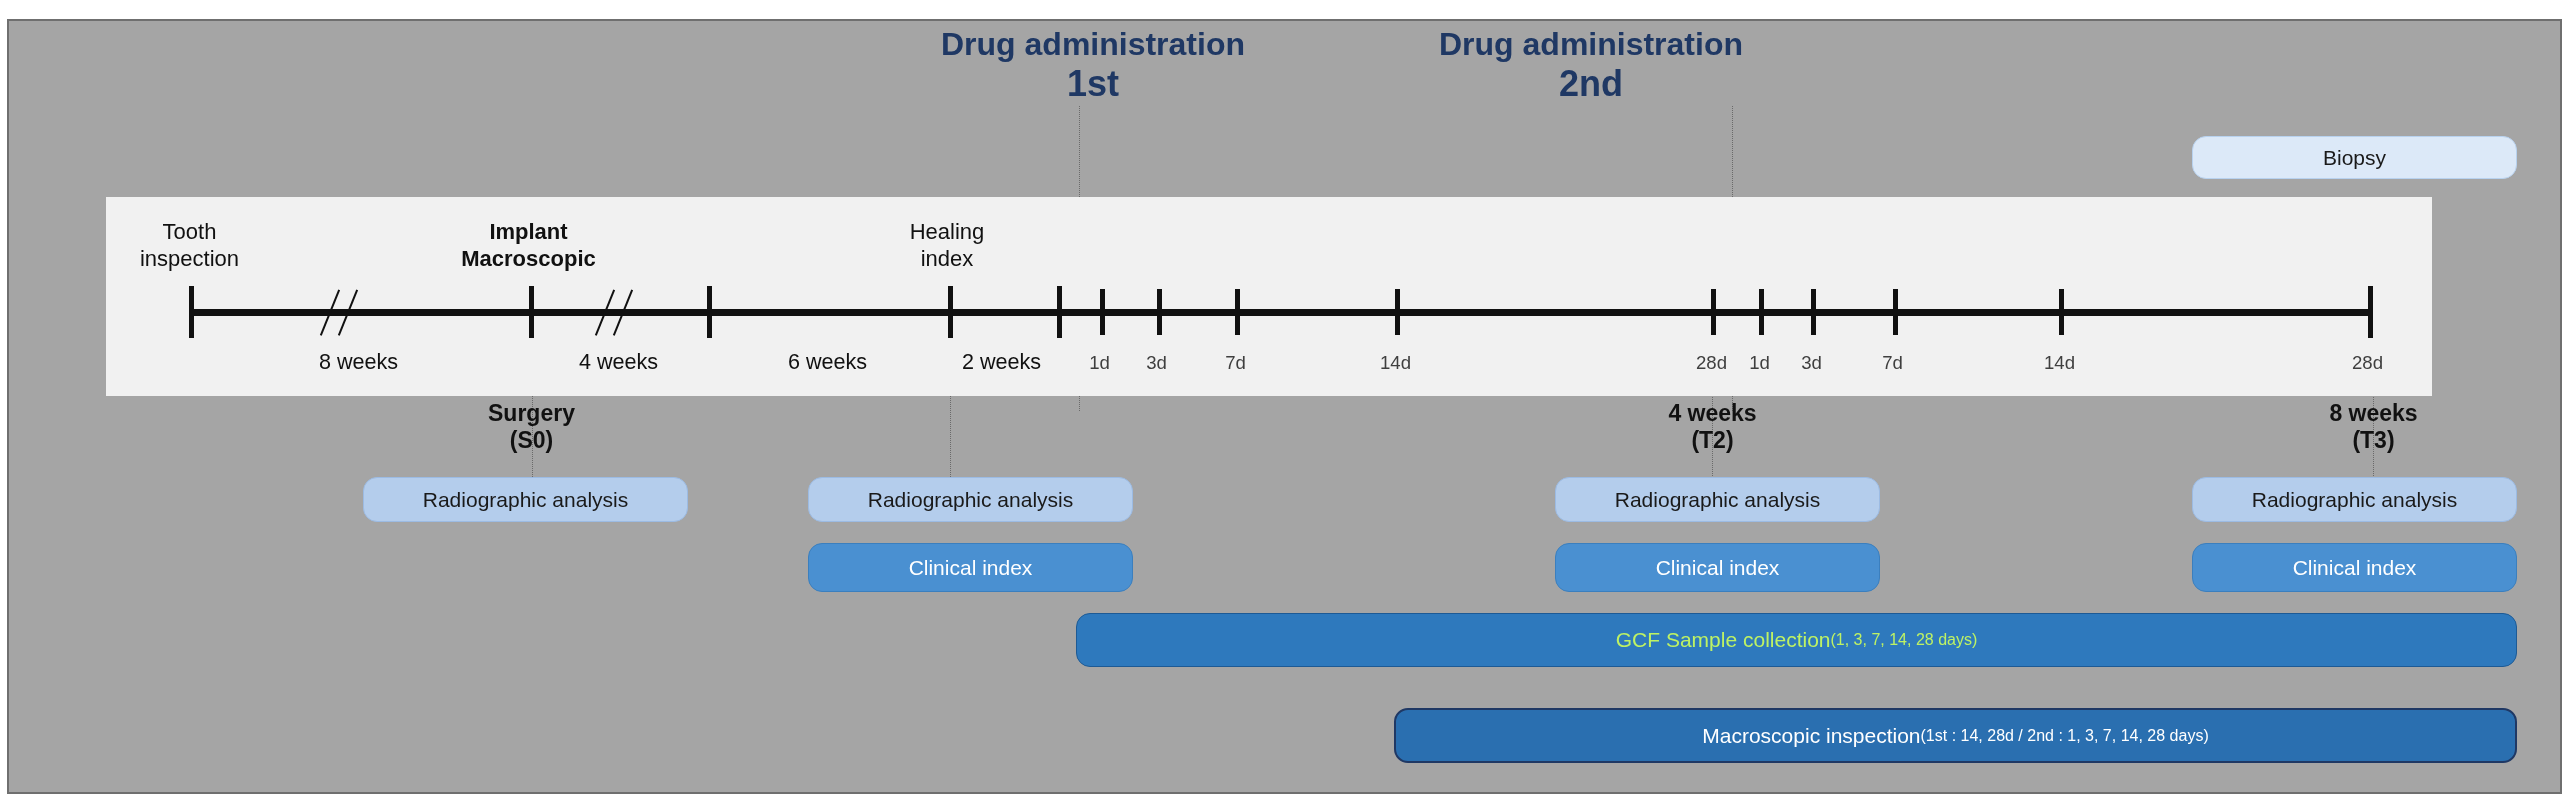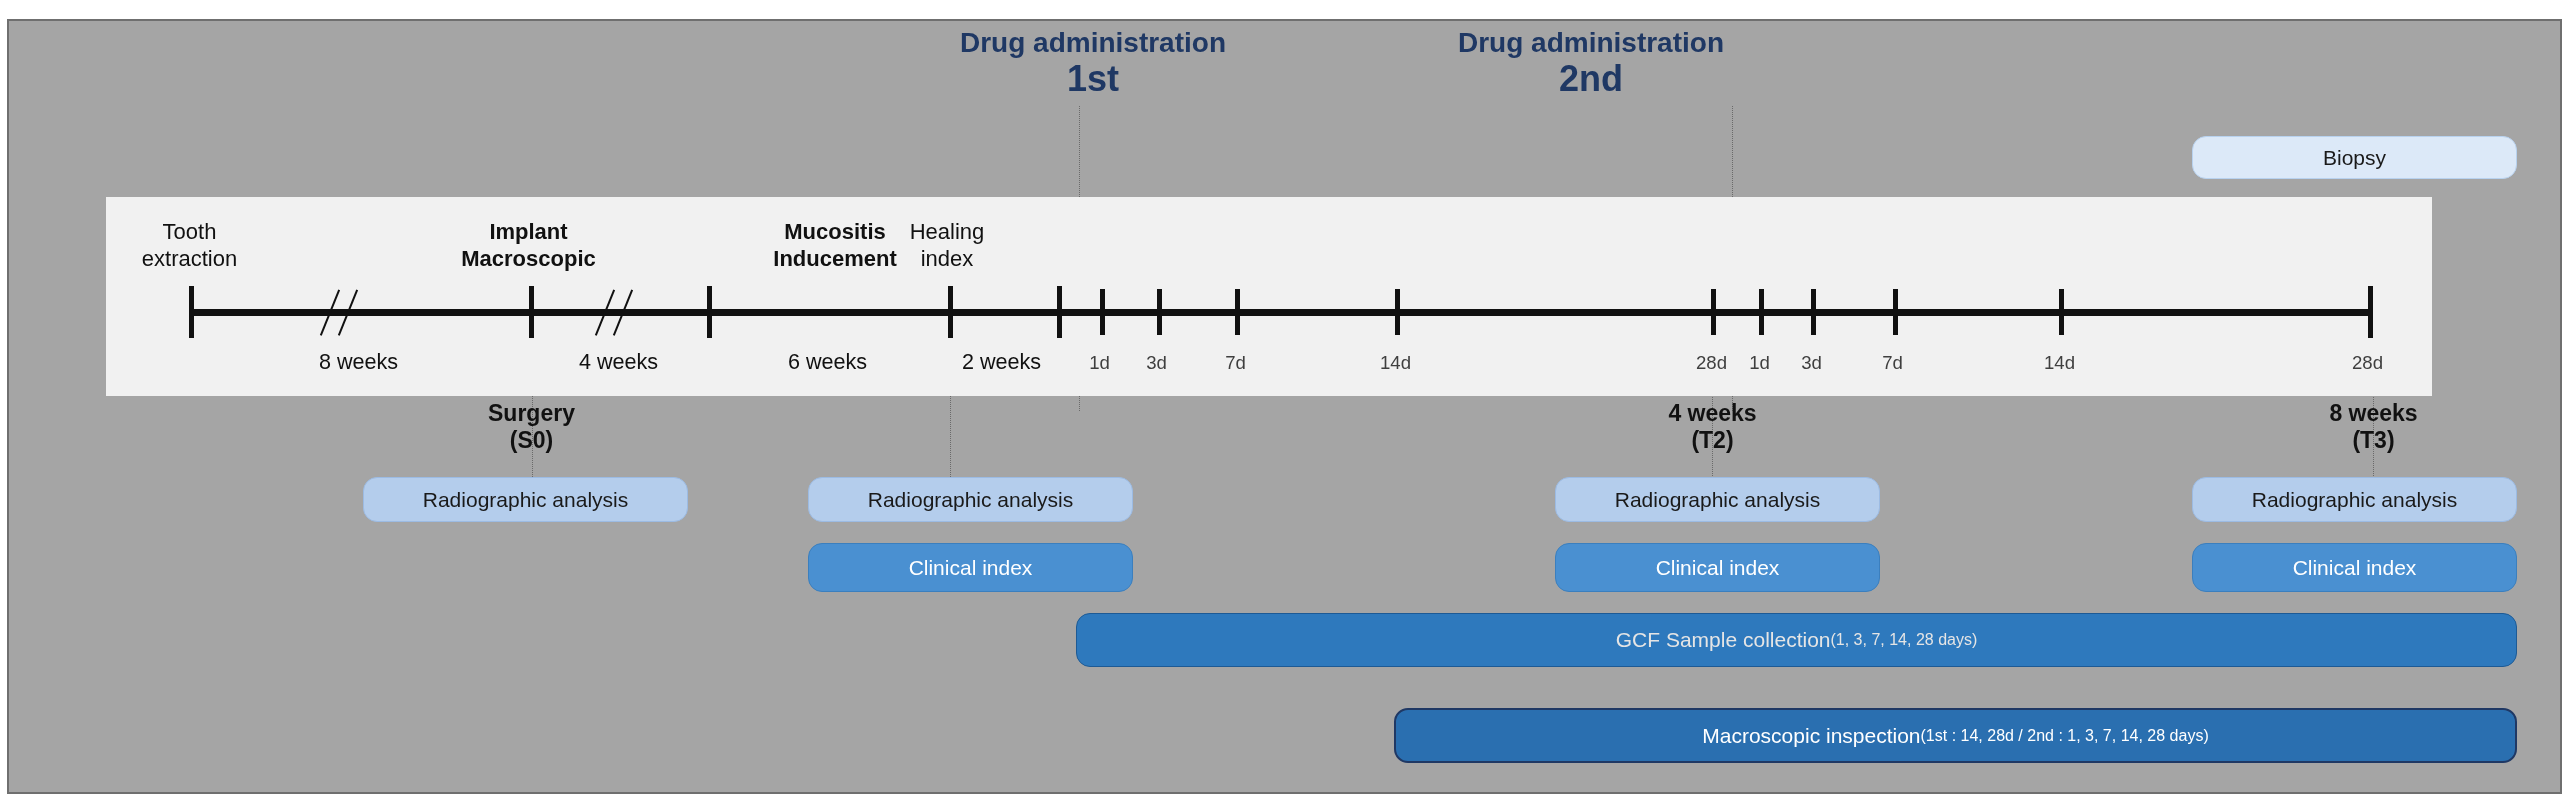--- a/index.html
+++ b/index.html
@@ -20,21 +20,21 @@
   .panel{
     position:absolute;left:106px;top:197px;width:2326px;height:199px;
     background:#f1f1f1;
   }
 
   
   .drug{
     position:absolute;text-align:center;color:#1F3864;line-height:1.05;
     white-space:nowrap;
   }
-  .drug .t1{font-size:28px;font-weight:700;display:block;}
+  .drug .t1{font-size:32px;font-weight:700;display:block;}
   .drug .t2{font-size:36px;font-weight:700;display:block;margin-top:3px;}
 
   
   .vguide{position:absolute;border-left:1.5px dotted #6a6a6a;}
 
   
   .axis{position:absolute;height:7.4px;background:#111;}
   .tick{position:absolute;width:5.2px;background:#111;}
   .brk{position:absolute;width:1.5px;background:#111;transform:rotate(22deg);}
 
@@ -63,21 +63,21 @@
 
   
   .pill{
     position:absolute;border-radius:14px;box-sizing:border-box;
     display:flex;align-items:center;justify-content:center;
     white-space:nowrap;
   }
   .pill.vlight{background:#DCE9F8;border:0.7px solid #b8d2ef;color:#1a1a1a;font-size:21px;}
   .pill.light {background:#B4CDEC;border:0.7px solid #9cbbe3;color:#1a1a1a;font-size:21px;}
   .pill.mid   {background:#4A90D1;border:0.7px solid #3b7fbe;color:#ffffff;font-size:21px;}
-  .pill.deep  {background:#2E79BD;border:0.7px solid #1d5a95;color:#e5e5e5;font-size:21px;}
+  .pill.deep  {background:#2E79BD;border:0.7px solid #1d5a95;color:#bef264;font-size:21px;}
   .pill.deepest{background:#2A6FB0;border:2.2px solid #1F3864;color:#ffffff;font-size:21px;margin-top:20px;}
   .pill .sub{font-size:16px;}
 </style>
 </head>
 <body>
 
 <div id="stage">
   <div class="frame"></div>
 
   <div class="drug" style="left:922px;top:28px;width:342px;">
@@ -116,30 +116,26 @@
     <div class="tick" style="left:1953px;top:92px;height:46px;"></div>
     <div class="tick" style="left:2262px;top:89px;height:52px;"></div>
 
     <div class="brk" style="left:223px;top:91px;height:49px;"></div>
     <div class="brk" style="left:241px;top:91px;height:49px;"></div>
     <div class="brk" style="left:498px;top:91px;height:49px;"></div>
     <div class="brk" style="left:516px;top:91px;height:49px;"></div>
 
     <div class="evt" style="left:-28px;top:22px;width:223px;">
       <span>Tooth</span><br>
-      <span>extraction</span>
+      <span>inspection</span>
     </div>
     <div class="evt b" style="left:311px;top:22px;width:223px;">
       <span>Implant</span><br>
       <span>Macroscopic</span>
     </div>
-    <div class="evt b" style="left:610px;top:22px;width:238px;">
-      <span>Mucositis</span><br>
-      <span>Inducement</span>
-    </div>
     <div class="evt" style="left:774px;top:22px;width:134px;">
       <span>Healing</span><br>
       <span>index</span>
     </div>
 
     <div class="ivl" style="left:141px;top:152px;width:223px;">8 weeks</div>
     <div class="ivl" style="left:401px;top:152px;width:223px;">4 weeks</div>
     <div class="ivl" style="left:610px;top:152px;width:223px;">6 weeks</div>
     <div class="ivl" style="left:821px;top:152px;width:149px;">2 weeks</div>
 

